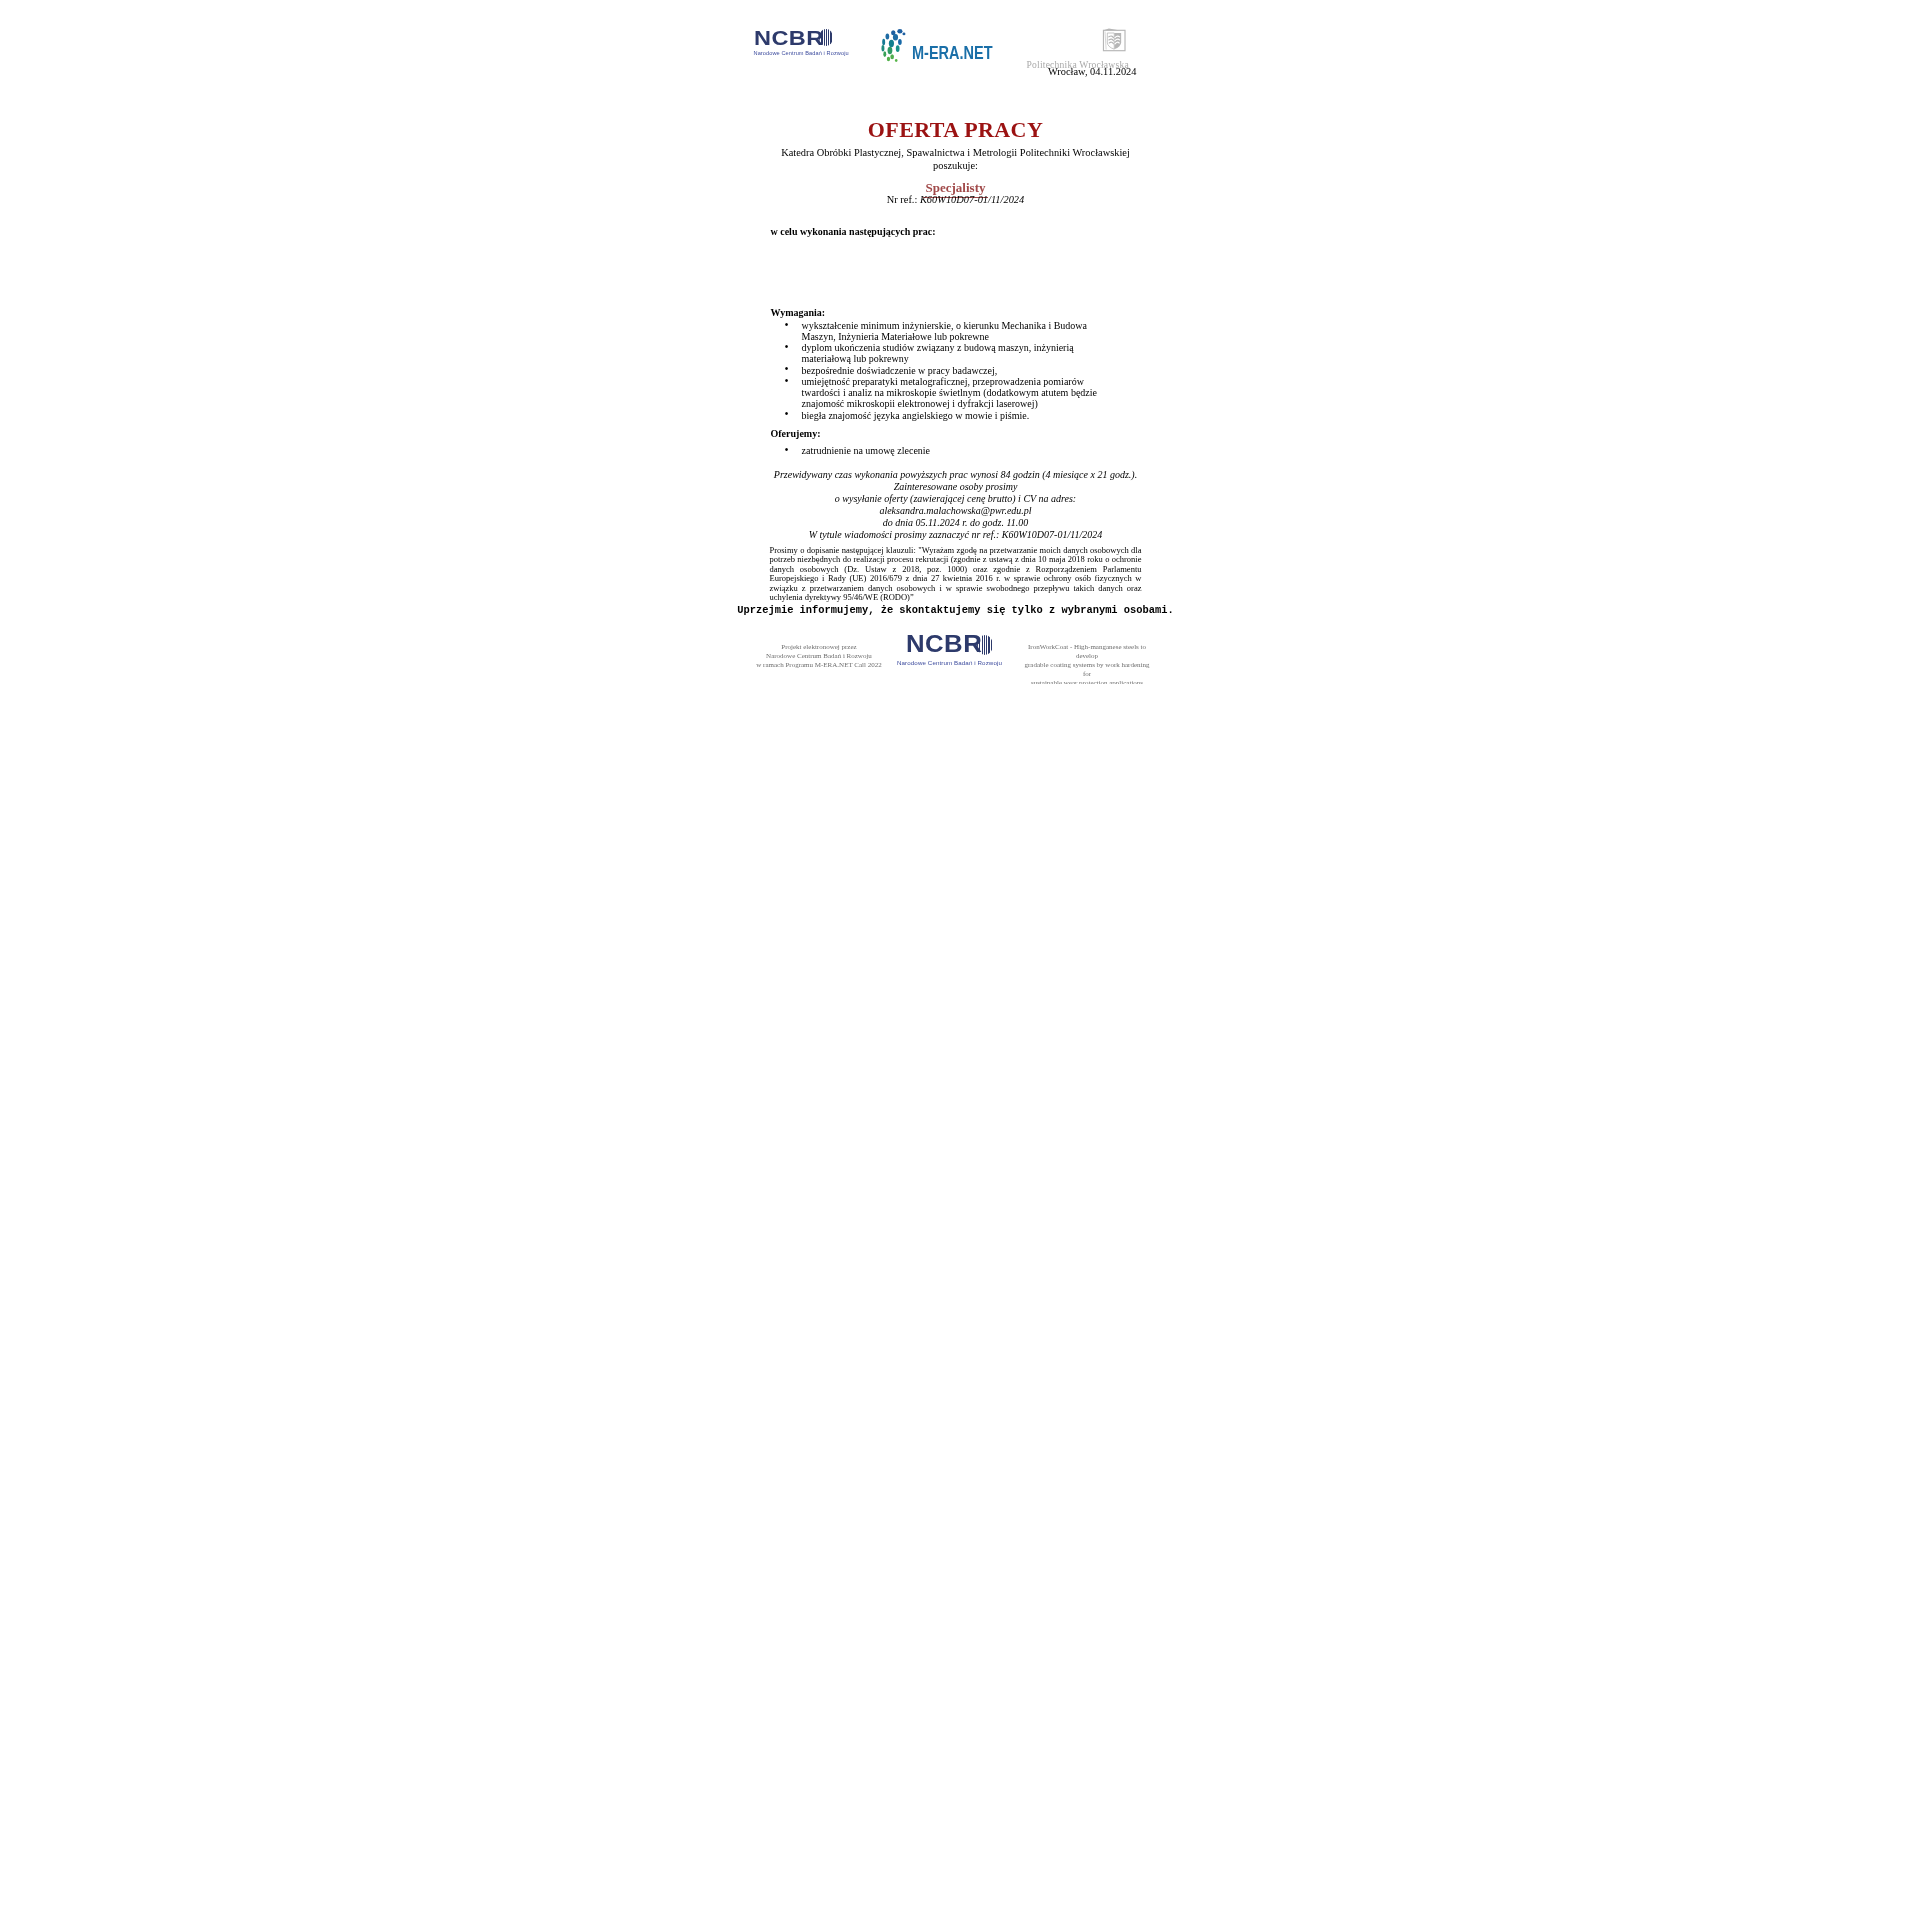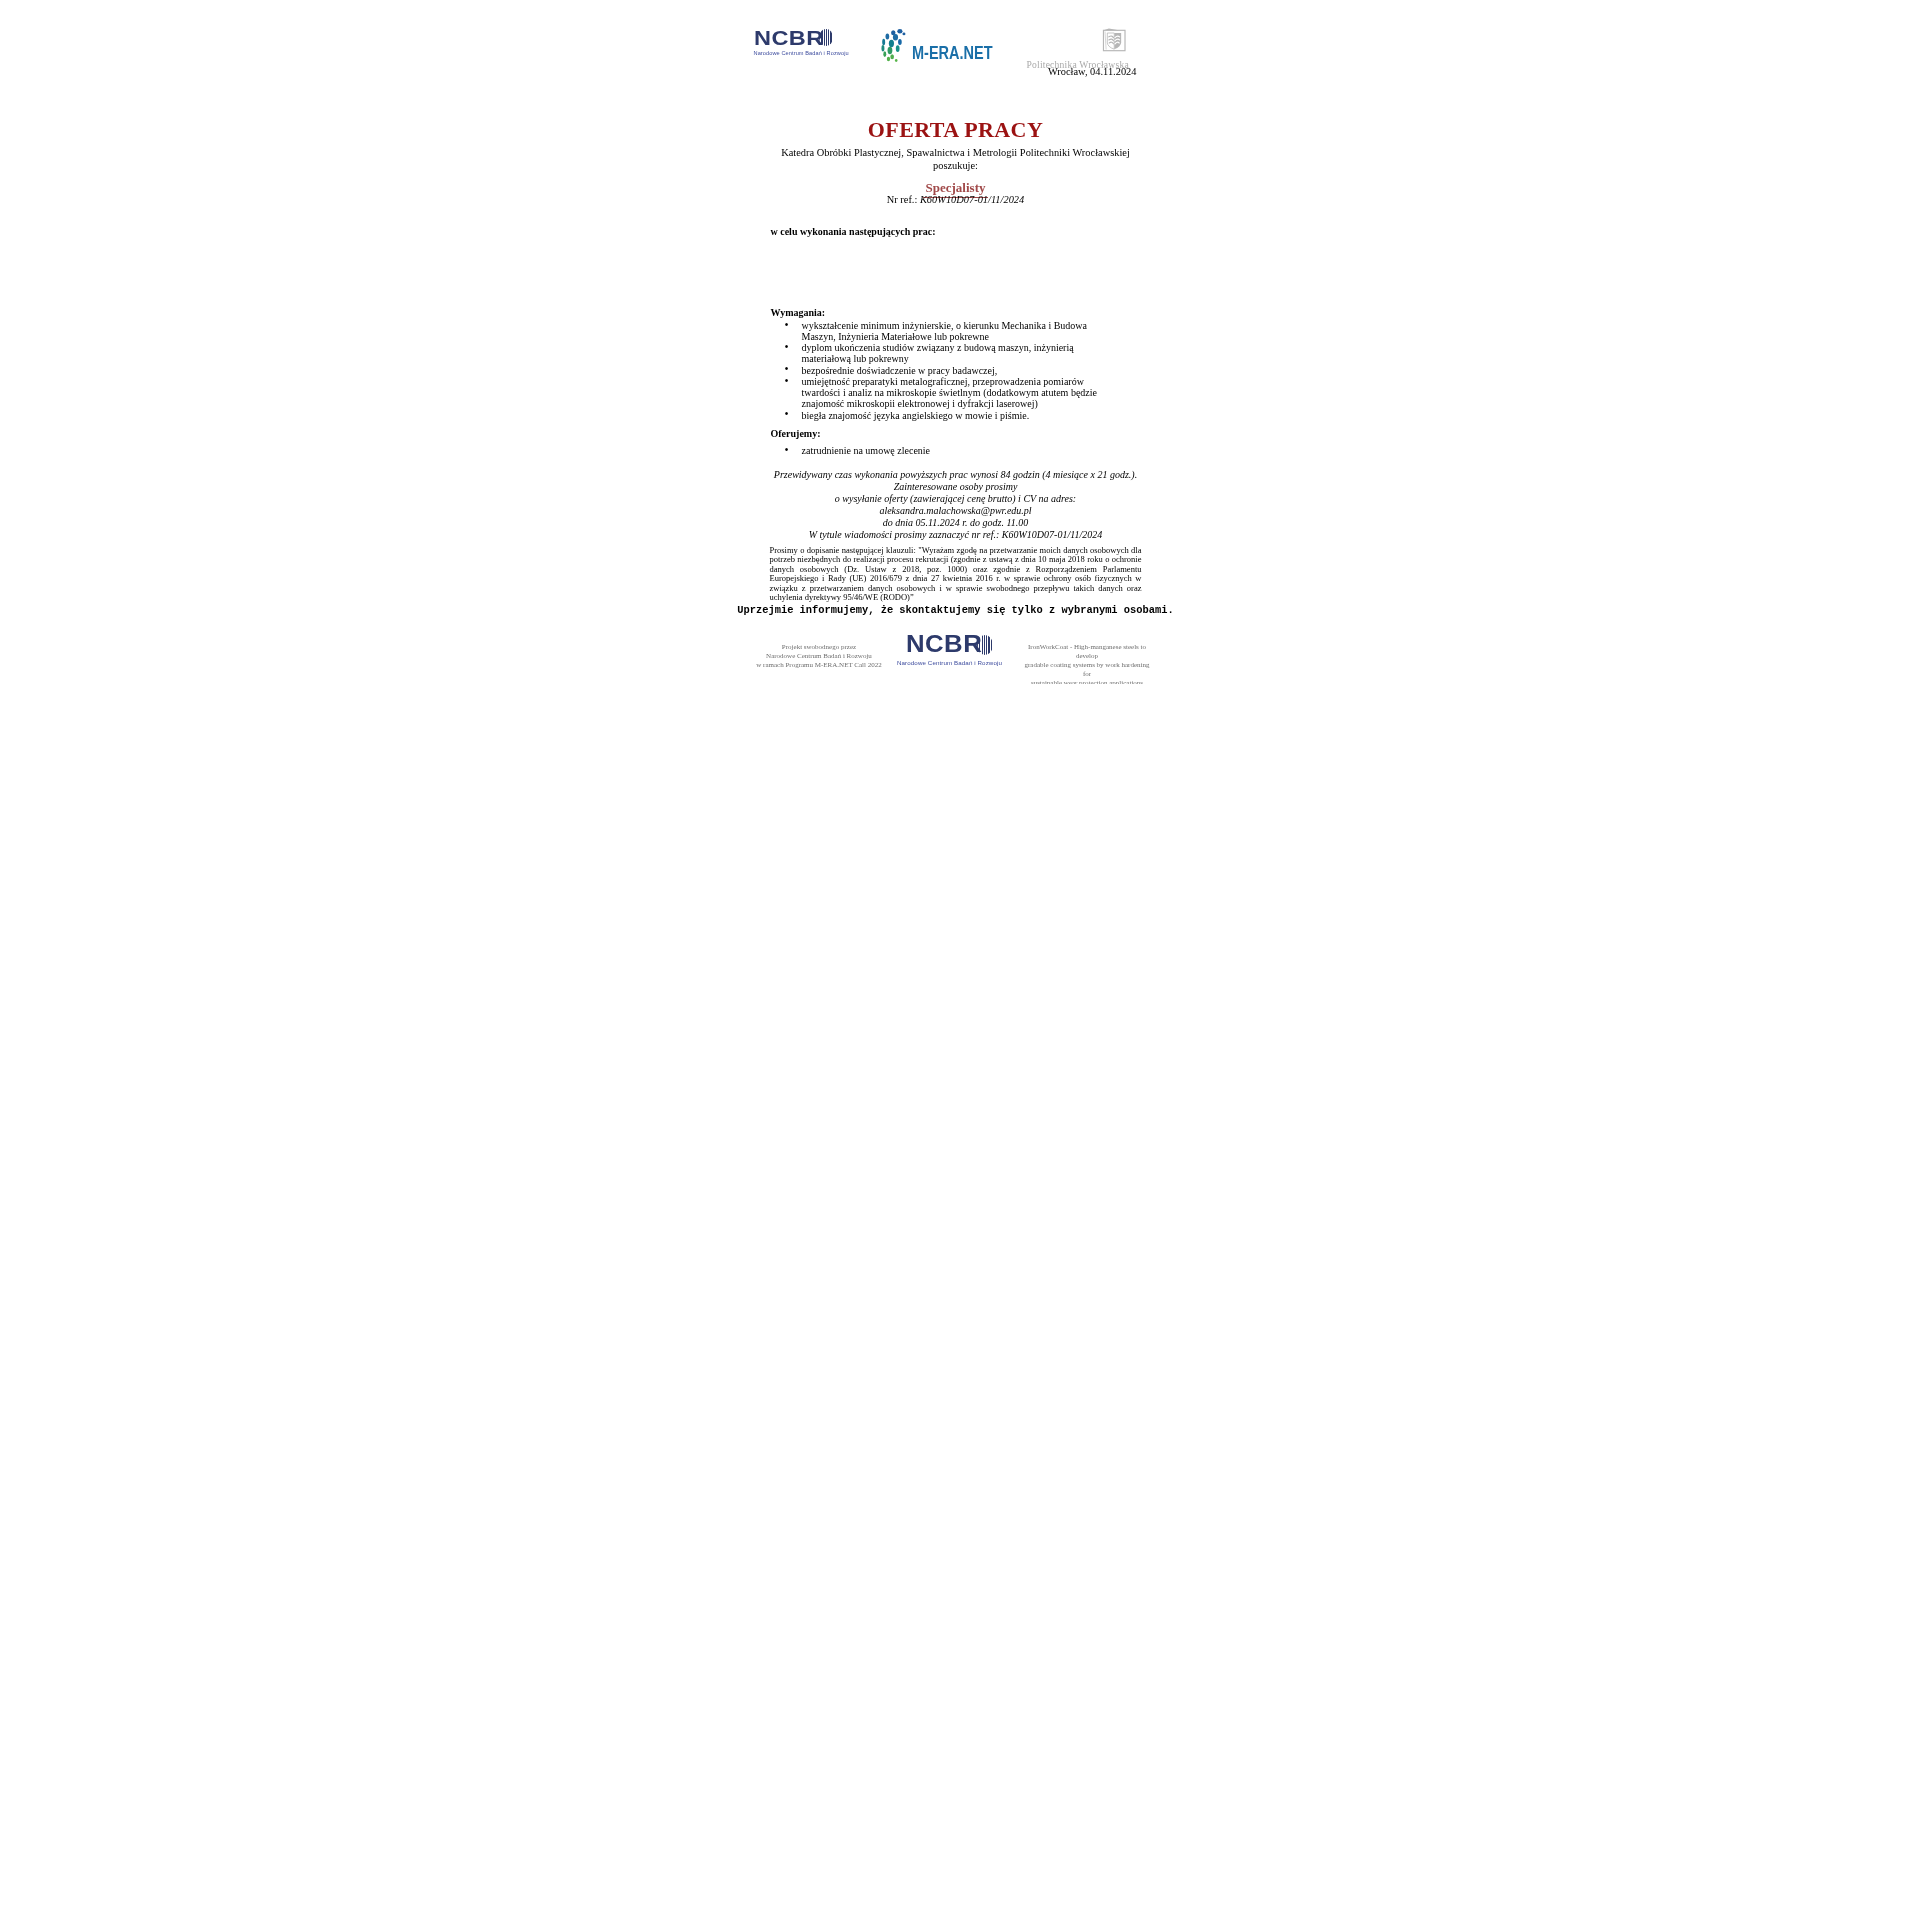--- a/index.html
+++ b/index.html
@@ -183,21 +183,21 @@
     <div class="app-line">aleksandra.malachowska@pwr.edu.pl</div>
     <div class="app-line">do dnia 05.11.2024 r. do godz. 11.00</div>
     <div class="app-line">W tytule wiadomości prosimy zaznaczyć nr ref.: K60W10D07-01/11/2024</div>
   </div>
 
   <div class="abs clause">Prosimy o dopisanie następującej klauzuli: "Wyrażam zgodę na przetwarzanie moich danych osobowych dla potrzeb niezbędnych do realizacji procesu rekrutacji (zgodnie z ustawą z dnia 10 maja 2018 roku o ochronie danych osobowych (Dz. Ustaw z 2018, poz. 1000) oraz zgodnie z Rozporządzeniem Parlamentu Europejskiego i Rady (UE) 2016/679 z dnia 27 kwietnia 2016 r. w sprawie ochrony osób fizycznych w związku z przetwarzaniem danych osobowych i w sprawie swobodnego przepływu takich danych oraz uchylenia dyrektywy 95/46/WE (RODO)”</div>
 
   <div class="abs notice">Uprzejmie informujemy, że skontaktujemy się tylko z wybranymi osobami.</div>
 
   <div class="abs f-left">
-    <div>Projekt swobodnego przez</div>
+    <div>Projekt elektronowej przez</div>
     <div>Narodowe Centrum Badań i Rozwoju</div>
     <div>w ramach Programu M-ERA.NET Call 2022</div>
   </div>
 
   <div class="abs f-ncbr">
     <div class="ncbr-row">
       <span class="ncbr-word">NCBR</span>
       <span class="ncbr-stripes"></span>
     </div>
     <div class="ncbr-tagline">Narodowe Centrum Badań i Rozwoju</div>

